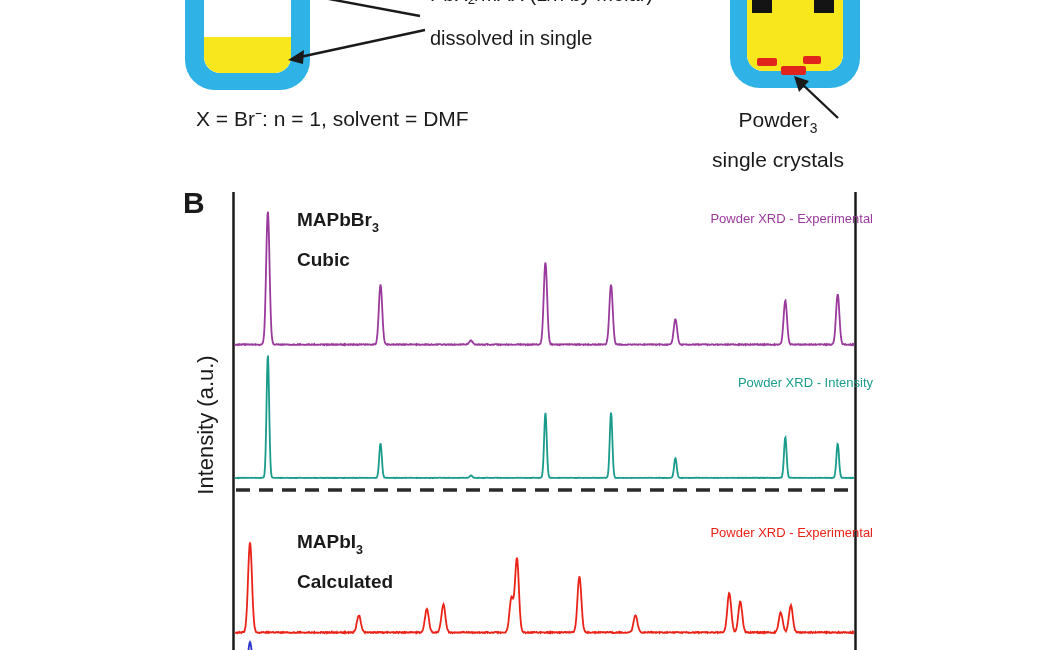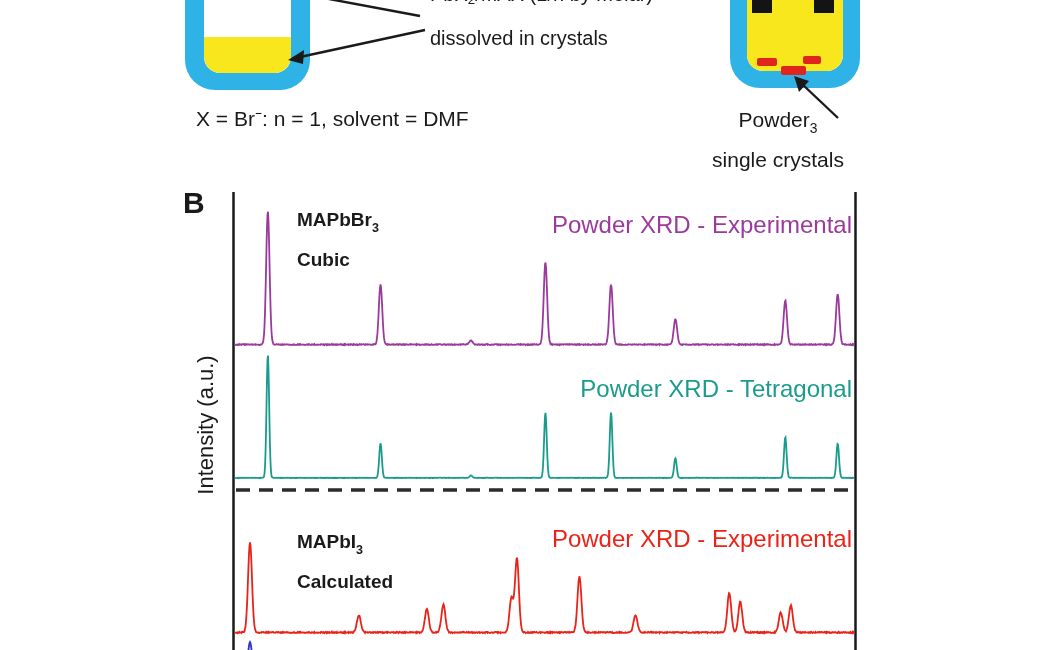--- a/index.html
+++ b/index.html
@@ -34,21 +34,21 @@
   
   .b-label{left:183px;top:186px;font-size:30px;font-weight:bold;}
   .ylabel{position:absolute;left:56px;top:412px;width:300px;height:26px;text-align:center;
           font-size:22px;transform:rotate(-90deg);white-space:nowrap;}
   .plot{position:absolute;left:232px;top:192px;width:625px;height:458px;}
   .plot .axis{stroke:#1a1a1a;stroke-width:2.5;}
   .plot .sep{stroke:#2b2b2b;stroke-width:3.5;stroke-dasharray:14 9;}
   .series-label{font-size:19px;font-weight:bold;line-height:32px;}
   .lbl-br{left:297px;top:204px;}
   .lbl-i{left:297px;top:526px;}
-  .legend{width:332px;left:520px;text-align:right;font-size:24px;}
+  .legend{width:332px;left:541px;text-align:right;font-size:13px;}
   .legend-br{top:211px;color:#9b3a9d;}
   .legend-calc{top:375px;color:#1a9c8c;}
   .legend-i{top:525px;color:#ea2318;}
 </style>
 </head>
 <body>
 
 <div class="canvas">
 
   <div class="vial vial-left">
@@ -69,21 +69,21 @@
 
   <svg class="arrows" viewBox="0 0 1050 190">
     <line x1="420" y1="16" x2="313" y2="-4"></line>
     <line x1="425" y1="30" x2="300" y2="57"></line>
     <polygon points="288,60 304,50 303,64"></polygon>
     <line x1="838" y1="118" x2="802" y2="84"></line>
     <polygon points="794,76 809,81 799,92"></polygon>
   </svg>
 
   <div class="txt reagent-line1"><span>PbX</span><span class="sub">2</span><span>/MAX (1/n by molar)</span></div>
-  <div class="txt reagent-line2">dissolved in crystals</div>
+  <div class="txt reagent-line2">dissolved in single</div>
 
   <div class="txt cond1">X = Br⁻: n = 1, solvent = DMF</div>
 
   <div class="txt product">
     <div><span>Powder</span><span class="sub">3</span></div>
     <div>single crystals</div>
   </div>
 
   <div class="txt b-label">B</div>
   <div class="ylabel">Intensity (a.u.)</div>
@@ -98,21 +98,21 @@
         <path d="M3.0 440.4L3.5 440.8L4.0 440.6L4.5 440.7L5.0 440.5L5.5 441.0L6.0 440.3L6.5 440.8L7.0 440.8L7.5 440.0L8.0 440.6L8.5 440.6L9.0 440.4L9.5 440.9L10.0 439.9L10.5 440.0L11.0 440.0L11.5 439.6L12.0 440.0L12.5 439.3L13.0 436.6L13.5 434.6L14.0 429.3L14.5 422.2L15.0 413.3L15.5 401.1L16.0 387.2L16.5 373.7L17.0 361.9L17.5 353.7L18.0 350.3L18.5 353.4L19.0 361.4L19.5 372.7L20.0 386.6L20.5 400.9L21.0 412.5L21.5 422.3L22.0 429.1L22.5 433.9L23.0 437.1L23.5 438.3L24.0 440.0L24.5 440.2L25.0 440.5L25.5 440.4L26.0 440.4L26.5 440.6L27.0 441.0L27.5 441.0L28.0 440.8L28.5 440.4L29.0 440.5L29.5 440.7L30.0 439.9L30.5 440.2L31.0 440.2L31.5 440.1L32.0 440.7L32.5 440.7L33.0 440.5L33.5 440.2L34.0 440.8L34.5 439.9L35.0 440.4L35.5 440.7L36.0 439.9L36.5 440.7L37.0 440.0L37.5 440.7L38.0 440.5L38.5 440.2L39.0 440.2L39.5 440.5L40.0 440.3L40.5 440.0L41.0 440.0L41.5 440.5L42.0 440.5L42.5 440.6L43.0 440.8L43.5 440.6L44.0 440.2L44.5 439.9L45.0 440.1L45.5 440.7L46.0 440.7L46.5 440.0L47.0 440.4L47.5 440.4L48.0 440.8L48.5 440.3L49.0 440.9L49.5 440.4L50.0 440.7L50.5 440.1L51.0 440.9L51.5 440.7L52.0 440.1L52.5 440.5L53.0 440.4L53.5 440.3L54.0 440.6L54.5 440.1L55.0 440.0L55.5 440.5L56.0 440.5L56.5 440.4L57.0 440.8L57.5 440.7L58.0 440.7L58.5 440.9L59.0 440.8L59.5 441.0L60.0 440.8L60.5 440.6L61.0 440.9L61.5 440.8L62.0 440.1L62.5 440.3L63.0 441.0L63.5 440.9L64.0 440.9L64.5 440.8L65.0 440.9L65.5 440.0L66.0 440.3L66.5 440.1L67.0 440.7L67.5 440.0L68.0 440.6L68.5 440.0L69.0 440.6L69.5 440.5L70.0 440.6L70.5 440.5L71.0 440.4L71.5 440.7L72.0 440.8L72.5 440.6L73.0 441.0L73.5 440.9L74.0 440.8L74.5 440.3L75.0 440.3L75.5 440.4L76.0 440.8L76.5 440.0L77.0 440.2L77.5 440.2L78.0 440.8L78.5 440.8L79.0 441.0L79.5 440.3L80.0 440.2L80.5 440.6L81.0 440.5L81.5 440.3L82.0 440.9L82.5 440.0L83.0 440.7L83.5 440.9L84.0 440.9L84.5 440.5L85.0 440.6L85.5 440.9L86.0 440.5L86.5 440.8L87.0 440.6L87.5 440.6L88.0 440.5L88.5 440.9L89.0 440.0L89.5 440.0L90.0 440.1L90.5 440.3L91.0 440.8L91.5 440.2L92.0 440.4L92.5 441.0L93.0 440.2L93.5 439.9L94.0 440.1L94.5 441.0L95.0 440.2L95.5 440.8L96.0 440.0L96.5 440.2L97.0 440.8L97.5 440.2L98.0 440.9L98.5 440.6L99.0 440.5L99.5 439.9L100.0 440.7L100.5 440.9L101.0 440.0L101.5 440.8L102.0 440.9L102.5 440.4L103.0 440.8L103.5 440.2L104.0 440.5L104.5 440.9L105.0 440.0L105.5 440.8L106.0 440.6L106.5 440.6L107.0 440.4L107.5 440.3L108.0 440.2L108.5 440.6L109.0 440.0L109.5 440.4L110.0 440.8L110.5 440.9L111.0 440.3L111.5 441.0L112.0 440.9L112.5 440.0L113.0 441.0L113.5 440.0L114.0 440.5L114.5 440.7L115.0 440.5L115.5 440.3L116.0 440.5L116.5 441.0L117.0 440.0L117.5 440.4L118.0 440.6L118.5 440.7L119.0 439.9L119.5 440.2L120.0 440.7L120.5 440.9L121.0 440.0L121.5 440.4L122.0 439.1L122.5 439.0L123.0 438.4L123.5 436.8L124.0 435.1L124.5 431.7L125.0 429.2L125.5 427.5L126.0 425.1L126.5 423.9L127.0 423.7L127.5 423.8L128.0 425.7L128.5 428.5L129.0 431.5L129.5 433.3L130.0 435.9L130.5 437.5L131.0 438.4L131.5 439.0L132.0 439.6L132.5 440.2L133.0 440.9L133.5 439.9L134.0 440.4L134.5 440.4L135.0 440.1L135.5 440.1L136.0 440.8L136.5 440.5L137.0 440.1L137.5 440.2L138.0 440.1L138.5 440.8L139.0 440.8L139.5 440.5L140.0 440.5L140.5 440.8L141.0 440.1L141.5 440.7L142.0 440.2L142.5 440.2L143.0 440.0L143.5 440.9L144.0 440.9L144.5 440.8L145.0 440.2L145.5 440.7L146.0 440.1L146.5 440.6L147.0 440.0L147.5 439.9L148.0 440.3L148.5 440.1L149.0 440.5L149.5 440.5L150.0 440.0L150.5 440.1L151.0 441.0L151.5 440.5L152.0 440.9L152.5 440.7L153.0 440.2L153.5 440.0L154.0 440.4L154.5 440.6L155.0 440.0L155.5 440.7L156.0 440.0L156.5 440.1L157.0 440.4L157.5 440.4L158.0 440.7L158.5 440.5L159.0 440.6L159.5 440.3L160.0 440.0L160.5 440.4L161.0 440.4L161.5 440.0L162.0 440.9L162.5 440.6L163.0 440.4L163.5 440.9L164.0 440.8L164.5 440.0L165.0 440.5L165.5 440.0L166.0 440.2L166.5 440.9L167.0 440.2L167.5 439.9L168.0 440.4L168.5 440.2L169.0 440.3L169.5 440.8L170.0 441.0L170.5 440.1L171.0 440.2L171.5 440.8L172.0 440.1L172.5 440.7L173.0 440.1L173.5 440.9L174.0 440.5L174.5 440.1L175.0 440.3L175.5 440.7L176.0 440.8L176.5 440.5L177.0 440.6L177.5 440.6L178.0 439.9L178.5 440.1L179.0 440.6L179.5 440.2L180.0 439.9L180.5 440.2L181.0 440.5L181.5 440.5L182.0 440.2L182.5 440.3L183.0 440.1L183.5 440.1L184.0 441.0L184.5 440.1L185.0 440.9L185.5 440.1L186.0 440.0L186.5 440.2L187.0 440.2L187.5 441.0L188.0 440.4L188.5 440.6L189.0 440.6L189.5 439.9L190.0 439.3L190.5 438.7L191.0 437.5L191.5 435.1L192.0 432.4L192.5 428.8L193.0 426.0L193.5 422.3L194.0 418.7L194.5 417.6L195.0 417.0L195.5 418.0L196.0 421.0L196.5 424.1L197.0 427.4L197.5 431.6L198.0 434.5L198.5 436.9L199.0 438.0L199.5 438.6L200.0 439.6L200.5 440.6L201.0 440.6L201.5 440.8L202.0 440.4L202.5 440.7L203.0 440.6L203.5 440.5L204.0 440.0L204.5 440.7L205.0 440.2L205.5 439.8L206.0 440.1L206.5 439.1L207.0 437.8L207.5 436.1L208.0 433.8L208.5 430.7L209.0 427.4L209.5 423.1L210.0 419.1L210.5 415.6L211.0 413.4L211.5 412.2L212.0 413.5L212.5 416.3L213.0 420.2L213.5 425.3L214.0 428.9L214.5 432.6L215.0 435.7L215.5 437.4L216.0 438.2L216.5 439.1L217.0 440.4L217.5 439.9L218.0 440.0L218.5 440.8L219.0 440.6L219.5 440.2L220.0 440.3L220.5 441.0L221.0 440.5L221.5 440.7L222.0 440.7L222.5 440.9L223.0 440.2L223.5 440.6L224.0 440.5L224.5 440.4L225.0 440.5L225.5 440.5L226.0 440.9L226.5 440.4L227.0 440.5L227.5 440.3L228.0 440.1L228.5 440.7L229.0 440.6L229.5 440.4L230.0 440.1L230.5 439.9L231.0 440.4L231.5 439.9L232.0 440.2L232.5 440.2L233.0 440.6L233.5 440.7L234.0 440.6L234.5 440.0L235.0 440.3L235.5 440.4L236.0 440.7L236.5 440.0L237.0 440.5L237.5 440.7L238.0 440.3L238.5 440.4L239.0 440.6L239.5 440.1L240.0 440.3L240.5 440.9L241.0 440.2L241.5 440.8L242.0 440.5L242.5 440.3L243.0 440.9L243.5 440.5L244.0 440.6L244.5 440.3L245.0 440.6L245.5 440.8L246.0 440.2L246.5 440.1L247.0 440.0L247.5 440.8L248.0 440.4L248.5 440.7L249.0 440.4L249.5 440.3L250.0 440.2L250.5 440.9L251.0 440.6L251.5 440.9L252.0 440.3L252.5 440.3L253.0 441.0L253.5 440.0L254.0 439.9L254.5 440.0L255.0 439.9L255.5 440.8L256.0 440.1L256.5 440.4L257.0 440.6L257.5 440.8L258.0 440.8L258.5 441.0L259.0 440.6L259.5 440.5L260.0 440.3L260.5 440.5L261.0 441.0L261.5 440.5L262.0 440.3L262.5 440.3L263.0 439.9L263.5 439.9L264.0 440.0L264.5 440.1L265.0 440.5L265.5 440.1L266.0 441.0L266.5 440.2L267.0 440.7L267.5 440.7L268.0 440.3L268.5 441.0L269.0 440.3L269.5 440.5L270.0 440.6L270.5 440.4L271.0 440.7L271.5 440.7L272.0 440.4L272.5 440.6L273.0 440.5L273.5 440.6L274.0 439.7L274.5 438.6L275.0 437.8L275.5 436.1L276.0 433.1L276.5 429.7L277.0 424.2L277.5 419.2L278.0 414.1L278.5 409.7L279.0 406.5L279.5 404.5L280.0 404.9L280.5 405.9L281.0 406.6L281.5 405.6L282.0 402.5L282.5 396.8L283.0 389.1L283.5 380.5L284.0 372.5L284.5 367.1L285.0 365.7L285.5 369.1L286.0 376.9L286.5 386.6L287.0 398.7L287.5 409.4L288.0 419.4L288.5 426.2L289.0 432.3L289.5 435.4L290.0 437.7L290.5 439.4L291.0 439.9L291.5 440.4L292.0 439.9L292.5 440.2L293.0 440.2L293.5 441.0L294.0 440.4L294.5 440.5L295.0 440.7L295.5 440.9L296.0 439.9L296.5 440.4L297.0 441.0L297.5 440.5L298.0 440.7L298.5 440.9L299.0 440.0L299.5 440.3L300.0 440.8L300.5 440.2L301.0 440.7L301.5 440.0L302.0 440.0L302.5 440.0L303.0 440.5L303.5 440.4L304.0 440.4L304.5 439.9L305.0 440.2L305.5 440.7L306.0 440.8L306.5 440.8L307.0 440.6L307.5 440.1L308.0 440.2L308.5 440.9L309.0 440.0L309.5 440.3L310.0 440.5L310.5 440.2L311.0 440.3L311.5 440.4L312.0 440.5L312.5 440.9L313.0 440.6L313.5 440.8L314.0 440.3L314.5 440.6L315.0 440.0L315.5 440.0L316.0 440.9L316.5 440.3L317.0 440.8L317.5 441.0L318.0 440.0L318.5 440.9L319.0 440.0L319.5 440.5L320.0 440.1L320.5 440.8L321.0 440.0L321.5 440.2L322.0 440.1L322.5 440.2L323.0 440.6L323.5 440.4L324.0 440.3L324.5 440.1L325.0 440.6L325.5 440.9L326.0 440.2L326.5 440.6L327.0 440.2L327.5 441.0L328.0 440.3L328.5 440.7L329.0 440.1L329.5 440.3L330.0 440.0L330.5 440.2L331.0 440.6L331.5 440.7L332.0 440.2L332.5 440.0L333.0 440.0L333.5 440.1L334.0 440.7L334.5 440.1L335.0 440.0L335.5 440.4L336.0 440.6L336.5 440.4L337.0 439.9L337.5 440.6L338.0 440.4L338.5 440.5L339.0 440.0L339.5 439.9L340.0 440.0L340.5 440.3L341.0 440.0L341.5 440.2L342.0 439.5L342.5 438.0L343.0 435.8L343.5 433.5L344.0 428.6L344.5 422.9L345.0 414.7L345.5 405.7L346.0 397.7L346.5 390.2L347.0 386.3L347.5 384.3L348.0 387.3L348.5 392.5L349.0 400.0L349.5 408.6L350.0 416.9L350.5 424.4L351.0 430.1L351.5 434.7L352.0 436.6L352.5 438.5L353.0 439.6L353.5 439.5L354.0 440.4L354.5 440.5L355.0 440.5L355.5 440.9L356.0 440.0L356.5 440.7L357.0 440.2L357.5 440.4L358.0 440.8L358.5 441.0L359.0 440.6L359.5 440.7L360.0 440.6L360.5 440.1L361.0 440.1L361.5 440.6L362.0 440.5L362.5 440.1L363.0 440.9L363.5 440.0L364.0 440.1L364.5 440.8L365.0 440.9L365.5 440.6L366.0 440.4L366.5 439.9L367.0 440.8L367.5 440.4L368.0 440.0L368.5 440.6L369.0 440.2L369.5 440.2L370.0 440.0L370.5 440.5L371.0 440.6L371.5 440.4L372.0 440.0L372.5 440.1L373.0 440.3L373.5 440.9L374.0 440.7L374.5 440.1L375.0 440.0L375.5 440.0L376.0 440.5L376.5 440.6L377.0 440.5L377.5 439.9L378.0 440.0L378.5 439.9L379.0 440.5L379.5 440.4L380.0 440.0L380.5 441.0L381.0 441.0L381.5 440.7L382.0 441.0L382.5 440.8L383.0 440.7L383.5 440.9L384.0 440.9L384.5 440.1L385.0 440.1L385.5 440.9L386.0 440.7L386.5 440.5L387.0 439.9L387.5 440.8L388.0 440.3L388.5 440.7L389.0 440.1L389.5 440.8L390.0 440.4L390.5 440.7L391.0 440.8L391.5 440.9L392.0 440.8L392.5 440.7L393.0 440.8L393.5 440.4L394.0 440.7L394.5 440.8L395.0 440.8L395.5 440.5L396.0 440.3L396.5 440.1L397.0 440.3L397.5 440.1L398.0 439.8L398.5 439.5L399.0 439.0L399.5 438.8L400.0 437.4L400.5 435.3L401.0 432.6L401.5 430.1L402.0 427.6L402.5 425.2L403.0 423.8L403.5 423.5L404.0 424.0L404.5 425.2L405.0 427.7L405.5 430.7L406.0 433.5L406.5 435.1L407.0 436.8L407.5 438.2L408.0 438.9L408.5 439.8L409.0 440.2L409.5 440.5L410.0 440.5L410.5 440.9L411.0 440.8L411.5 440.3L412.0 440.2L412.5 440.7L413.0 440.0L413.5 440.7L414.0 440.7L414.5 440.3L415.0 440.3L415.5 440.6L416.0 440.0L416.5 440.0L417.0 440.2L417.5 440.6L418.0 440.4L418.5 439.9L419.0 440.3L419.5 439.9L420.0 440.6L420.5 440.2L421.0 440.6L421.5 440.2L422.0 440.6L422.5 440.3L423.0 440.2L423.5 440.2L424.0 441.0L424.5 440.3L425.0 440.6L425.5 440.5L426.0 440.3L426.5 440.1L427.0 440.1L427.5 440.9L428.0 439.9L428.5 440.2L429.0 440.1L429.5 440.1L430.0 440.1L430.5 440.8L431.0 440.9L431.5 440.7L432.0 440.9L432.5 440.4L433.0 440.7L433.5 440.4L434.0 440.2L434.5 440.9L435.0 441.0L435.5 440.1L436.0 440.4L436.5 440.4L437.0 440.3L437.5 440.2L438.0 440.2L438.5 440.4L439.0 440.2L439.5 440.6L440.0 440.7L440.5 440.7L441.0 440.0L441.5 440.3L442.0 441.0L442.5 440.3L443.0 440.1L443.5 440.5L444.0 440.2L444.5 440.2L445.0 439.9L445.5 440.0L446.0 440.1L446.5 440.5L447.0 440.2L447.5 440.5L448.0 440.5L448.5 440.4L449.0 440.9L449.5 440.7L450.0 440.2L450.5 440.9L451.0 440.4L451.5 440.1L452.0 440.2L452.5 440.2L453.0 440.2L453.5 440.5L454.0 440.3L454.5 440.0L455.0 440.5L455.5 440.5L456.0 440.7L456.5 440.9L457.0 440.4L457.5 440.7L458.0 440.6L458.5 440.9L459.0 440.8L459.5 440.7L460.0 440.7L460.5 440.2L461.0 440.0L461.5 440.5L462.0 440.5L462.5 440.9L463.0 440.3L463.5 440.6L464.0 440.0L464.5 440.1L465.0 440.6L465.5 440.0L466.0 440.0L466.5 440.0L467.0 441.0L467.5 440.4L468.0 440.5L468.5 440.4L469.0 440.3L469.5 440.7L470.0 440.2L470.5 439.9L471.0 440.1L471.5 440.3L472.0 440.1L472.5 440.3L473.0 440.1L473.5 440.0L474.0 440.5L474.5 440.1L475.0 440.0L475.5 440.9L476.0 440.4L476.5 440.3L477.0 440.3L477.5 440.7L478.0 440.7L478.5 440.8L479.0 440.5L479.5 440.0L480.0 440.2L480.5 440.3L481.0 440.1L481.5 440.6L482.0 441.0L482.5 440.9L483.0 440.5L483.5 440.6L484.0 440.0L484.5 440.2L485.0 440.2L485.5 440.9L486.0 440.1L486.5 440.5L487.0 440.7L487.5 440.3L488.0 440.5L488.5 440.6L489.0 440.0L489.5 440.2L490.0 440.1L490.5 440.6L491.0 440.5L491.5 440.1L492.0 439.4L492.5 438.4L493.0 436.6L493.5 434.4L494.0 430.0L494.5 425.9L495.0 420.1L495.5 414.3L496.0 407.6L496.5 403.8L497.0 401.1L497.5 401.5L498.0 403.9L498.5 408.6L499.0 413.5L499.5 420.0L500.0 425.8L500.5 430.1L501.0 434.2L501.5 436.2L502.0 438.3L502.5 439.5L503.0 439.4L503.5 438.7L504.0 437.8L504.5 436.0L505.0 433.3L505.5 429.7L506.0 424.6L506.5 420.7L507.0 415.3L507.5 412.4L508.0 409.6L508.5 409.7L509.0 412.1L509.5 415.8L510.0 419.3L510.5 424.1L511.0 428.8L511.5 433.2L512.0 435.5L512.5 437.4L513.0 438.4L513.5 440.1L514.0 439.6L514.5 439.9L515.0 440.5L515.5 440.1L516.0 440.5L516.5 440.3L517.0 440.9L517.5 440.6L518.0 440.7L518.5 440.0L519.0 440.9L519.5 440.5L520.0 440.5L520.5 440.0L521.0 440.0L521.5 440.8L522.0 440.6L522.5 440.0L523.0 440.4L523.5 440.1L524.0 440.2L524.5 440.1L525.0 440.7L525.5 439.9L526.0 440.5L526.5 440.9L527.0 440.2L527.5 440.9L528.0 441.0L528.5 440.0L529.0 440.0L529.5 440.8L530.0 440.6L530.5 440.9L531.0 440.0L531.5 440.0L532.0 440.9L532.5 440.0L533.0 440.9L533.5 440.2L534.0 440.3L534.5 440.6L535.0 439.9L535.5 440.1L536.0 440.6L536.5 440.1L537.0 440.3L537.5 440.4L538.0 440.6L538.5 440.4L539.0 440.9L539.5 440.8L540.0 440.6L540.5 440.8L541.0 440.6L541.5 440.7L542.0 440.9L542.5 439.9L543.0 440.7L543.5 439.8L544.0 439.2L544.5 438.2L545.0 437.0L545.5 435.7L546.0 433.1L546.5 430.0L547.0 427.1L547.5 424.0L548.0 421.6L548.5 420.4L549.0 421.2L549.5 422.5L550.0 424.5L550.5 426.9L551.0 429.9L551.5 433.0L552.0 435.2L552.5 437.3L553.0 438.3L553.5 438.4L554.0 439.2L554.5 438.0L555.0 436.3L555.5 434.0L556.0 430.8L556.5 427.2L557.0 423.1L557.5 419.3L558.0 415.6L558.5 414.3L559.0 413.1L559.5 414.6L560.0 417.4L560.5 421.9L561.0 426.2L561.5 430.1L562.0 433.4L562.5 435.7L563.0 438.2L563.5 438.7L564.0 439.2L564.5 440.3L565.0 440.6L565.5 440.1L566.0 439.9L566.5 440.3L567.0 440.5L567.5 440.2L568.0 440.8L568.5 440.2L569.0 440.7L569.5 440.5L570.0 440.9L570.5 440.1L571.0 440.0L571.5 440.5L572.0 440.6L572.5 440.2L573.0 440.7L573.5 440.1L574.0 440.3L574.5 440.3L575.0 440.4L575.5 440.5L576.0 440.5L576.5 440.8L577.0 440.2L577.5 440.2L578.0 440.9L578.5 440.1L579.0 440.2L579.5 439.9L580.0 440.6L580.5 441.0L581.0 440.6L581.5 440.2L582.0 440.5L582.5 440.7L583.0 440.9L583.5 440.0L584.0 440.7L584.5 440.7L585.0 440.6L585.5 440.1L586.0 440.0L586.5 440.7L587.0 440.7L587.5 440.0L588.0 440.3L588.5 440.5L589.0 439.9L589.5 440.3L590.0 440.1L590.5 440.2L591.0 440.4L591.5 440.7L592.0 440.7L592.5 439.9L593.0 440.1L593.5 440.7L594.0 440.1L594.5 440.9L595.0 440.0L595.5 440.5L596.0 440.1L596.5 440.4L597.0 440.0L597.5 440.8L598.0 440.6L598.5 440.9L599.0 440.7L599.5 440.9L600.0 440.3L600.5 440.1L601.0 440.5L601.5 440.3L602.0 440.5L602.5 440.4L603.0 440.0L603.5 440.2L604.0 440.6L604.5 440.7L605.0 440.5L605.5 441.0L606.0 440.6L606.5 439.9L607.0 440.7L607.5 441.0L608.0 440.3L608.5 440.8L609.0 440.4L609.5 440.4L610.0 440.8L610.5 440.8L611.0 440.0L611.5 439.9L612.0 440.1L612.5 440.6L613.0 440.2L613.5 440.0L614.0 440.8L614.5 440.9L615.0 440.5L615.5 440.5L616.0 440.5L616.5 440.8L617.0 440.4L617.5 440.9L618.0 440.5L618.5 440.0L619.0 441.0L619.5 441.0L620.0 441.0L620.5 440.0L621.0 441.0L621.5 440.0L622.0 440.5" fill="none" stroke="#ea2318" stroke-width="1.8"></path>
         <path d="M3.0 474.0L3.5 474.0L4.0 474.0L4.5 474.0L5.0 474.0L5.5 474.0L6.0 474.0L6.5 474.0L7.0 474.0L7.5 474.0L8.0 474.0L8.5 474.0L9.0 474.0L9.5 474.0L10.0 474.0L10.5 474.0L11.0 474.0L11.5 474.0L12.0 474.0L12.5 473.9L13.0 473.7L13.5 473.3L14.0 472.6L14.5 471.2L15.0 469.1L15.5 466.1L16.0 462.2L16.5 457.9L17.0 454.0L17.5 451.1L18.0 450.0L18.5 451.0L19.0 453.8L19.5 457.7L20.0 462.0L20.5 465.9L21.0 469.0L21.5 471.1L22.0 472.5L22.5 473.3L23.0 473.7L23.5 473.9L24.0 474.0L24.5 474.0L25.0 474.0L25.5 474.0L26.0 474.0L26.5 474.0L27.0 474.0L27.5 474.0L28.0 474.0L28.5 474.0L29.0 474.0L29.5 474.0L30.0 474.0L30.5 474.0L31.0 474.0L31.5 474.0L32.0 474.0L32.5 474.0L33.0 474.0L33.5 474.0L34.0 474.0L34.5 474.0L35.0 474.0L35.5 474.0L36.0 474.0L36.5 474.0L37.0 474.0L37.5 474.0L38.0 474.0L38.5 474.0L39.0 474.0L39.5 474.0L40.0 474.0L40.5 474.0L41.0 474.0L41.5 474.0L42.0 474.0L42.5 474.0L43.0 474.0L43.5 474.0L44.0 474.0L44.5 474.0L45.0 474.0L45.5 474.0L46.0 474.0L46.5 474.0L47.0 474.0L47.5 474.0L48.0 474.0L48.5 474.0L49.0 474.0L49.5 474.0L50.0 474.0L50.5 474.0L51.0 474.0L51.5 474.0L52.0 474.0L52.5 474.0L53.0 474.0L53.5 474.0L54.0 474.0L54.5 474.0L55.0 474.0L55.5 474.0L56.0 474.0L56.5 474.0L57.0 474.0L57.5 474.0L58.0 474.0L58.5 474.0L59.0 474.0L59.5 474.0L60.0 474.0L60.5 474.0L61.0 474.0L61.5 474.0L62.0 474.0L62.5 474.0L63.0 474.0L63.5 474.0L64.0 474.0L64.5 474.0L65.0 474.0L65.5 474.0L66.0 474.0L66.5 474.0L67.0 474.0L67.5 474.0L68.0 474.0L68.5 474.0L69.0 474.0L69.5 474.0L70.0 474.0L70.5 474.0L71.0 474.0L71.5 474.0L72.0 474.0L72.5 474.0L73.0 474.0L73.5 474.0L74.0 474.0L74.5 474.0L75.0 474.0L75.5 474.0L76.0 474.0L76.5 474.0L77.0 474.0L77.5 474.0L78.0 474.0L78.5 474.0L79.0 474.0L79.5 474.0L80.0 474.0L80.5 474.0L81.0 474.0L81.5 474.0L82.0 474.0L82.5 474.0L83.0 474.0L83.5 474.0L84.0 474.0L84.5 474.0L85.0 474.0L85.5 474.0L86.0 474.0L86.5 474.0L87.0 474.0L87.5 474.0L88.0 474.0L88.5 474.0L89.0 474.0L89.5 474.0L90.0 474.0L90.5 474.0L91.0 474.0L91.5 474.0L92.0 474.0L92.5 474.0L93.0 474.0L93.5 474.0L94.0 474.0L94.5 474.0L95.0 474.0L95.5 474.0L96.0 474.0L96.5 474.0L97.0 474.0L97.5 474.0L98.0 474.0L98.5 474.0L99.0 474.0L99.5 474.0L100.0 474.0L100.5 474.0L101.0 474.0L101.5 474.0L102.0 474.0L102.5 474.0L103.0 474.0L103.5 474.0L104.0 474.0L104.5 474.0L105.0 474.0L105.5 474.0L106.0 474.0L106.5 474.0L107.0 474.0L107.5 474.0L108.0 474.0L108.5 474.0L109.0 474.0L109.5 474.0L110.0 474.0L110.5 474.0L111.0 474.0L111.5 474.0L112.0 474.0L112.5 474.0L113.0 474.0L113.5 474.0L114.0 474.0L114.5 474.0L115.0 474.0L115.5 474.0L116.0 474.0L116.5 474.0L117.0 474.0L117.5 474.0L118.0 474.0L118.5 474.0L119.0 474.0L119.5 474.0L120.0 474.0L120.5 474.0L121.0 474.0L121.5 474.0L122.0 474.0L122.5 474.0L123.0 474.0L123.5 474.0L124.0 474.0L124.5 474.0L125.0 474.0L125.5 474.0L126.0 474.0L126.5 474.0L127.0 474.0L127.5 474.0L128.0 474.0L128.5 474.0L129.0 474.0L129.5 474.0L130.0 474.0L130.5 474.0L131.0 474.0L131.5 474.0L132.0 474.0L132.5 474.0L133.0 474.0L133.5 474.0L134.0 474.0L134.5 474.0L135.0 474.0L135.5 474.0L136.0 474.0L136.5 474.0L137.0 474.0L137.5 474.0L138.0 474.0L138.5 474.0L139.0 474.0L139.5 474.0L140.0 474.0L140.5 474.0L141.0 474.0L141.5 474.0L142.0 474.0L142.5 474.0L143.0 474.0L143.5 474.0L144.0 474.0L144.5 474.0L145.0 474.0L145.5 474.0L146.0 474.0L146.5 474.0L147.0 474.0L147.5 474.0L148.0 474.0L148.5 474.0L149.0 474.0L149.5 474.0L150.0 474.0L150.5 474.0L151.0 474.0L151.5 474.0L152.0 474.0L152.5 474.0L153.0 474.0L153.5 474.0L154.0 474.0L154.5 474.0L155.0 474.0L155.5 474.0L156.0 474.0L156.5 474.0L157.0 474.0L157.5 474.0L158.0 474.0L158.5 474.0L159.0 474.0L159.5 474.0L160.0 474.0L160.5 474.0L161.0 474.0L161.5 474.0L162.0 474.0L162.5 474.0L163.0 474.0L163.5 474.0L164.0 474.0L164.5 474.0L165.0 474.0L165.5 474.0L166.0 474.0L166.5 474.0L167.0 474.0L167.5 474.0L168.0 474.0L168.5 474.0L169.0 474.0L169.5 474.0L170.0 474.0L170.5 474.0L171.0 474.0L171.5 474.0L172.0 474.0L172.5 474.0L173.0 474.0L173.5 474.0L174.0 474.0L174.5 474.0L175.0 474.0L175.5 474.0L176.0 474.0L176.5 474.0L177.0 474.0L177.5 474.0L178.0 474.0L178.5 474.0L179.0 474.0L179.5 474.0L180.0 474.0L180.5 474.0L181.0 474.0L181.5 474.0L182.0 474.0L182.5 474.0L183.0 474.0L183.5 474.0L184.0 474.0L184.5 474.0L185.0 474.0L185.5 474.0L186.0 474.0L186.5 474.0L187.0 474.0L187.5 474.0L188.0 474.0L188.5 474.0L189.0 474.0L189.5 474.0L190.0 474.0L190.5 474.0L191.0 474.0L191.5 474.0L192.0 474.0L192.5 474.0L193.0 474.0L193.5 474.0L194.0 474.0L194.5 474.0L195.0 474.0L195.5 474.0L196.0 474.0L196.5 474.0L197.0 474.0L197.5 474.0L198.0 474.0L198.5 474.0L199.0 474.0L199.5 474.0L200.0 474.0L200.5 474.0L201.0 474.0L201.5 474.0L202.0 474.0L202.5 474.0L203.0 474.0L203.5 474.0L204.0 474.0L204.5 474.0L205.0 474.0L205.5 474.0L206.0 474.0L206.5 474.0L207.0 474.0L207.5 474.0L208.0 474.0L208.5 474.0L209.0 474.0L209.5 474.0L210.0 474.0L210.5 474.0L211.0 474.0L211.5 474.0L212.0 474.0L212.5 474.0L213.0 474.0L213.5 474.0L214.0 474.0L214.5 474.0L215.0 474.0L215.5 474.0L216.0 474.0L216.5 474.0L217.0 474.0L217.5 474.0L218.0 474.0L218.5 474.0L219.0 474.0L219.5 474.0L220.0 474.0L220.5 474.0L221.0 474.0L221.5 474.0L222.0 474.0L222.5 474.0L223.0 474.0L223.5 474.0L224.0 474.0L224.5 474.0L225.0 474.0L225.5 474.0L226.0 474.0L226.5 474.0L227.0 474.0L227.5 474.0L228.0 474.0L228.5 474.0L229.0 474.0L229.5 474.0L230.0 474.0L230.5 474.0L231.0 474.0L231.5 474.0L232.0 474.0L232.5 474.0L233.0 474.0L233.5 474.0L234.0 474.0L234.5 474.0L235.0 474.0L235.5 474.0L236.0 474.0L236.5 474.0L237.0 474.0L237.5 474.0L238.0 474.0L238.5 474.0L239.0 474.0L239.5 474.0L240.0 474.0L240.5 474.0L241.0 474.0L241.5 474.0L242.0 474.0L242.5 474.0L243.0 474.0L243.5 474.0L244.0 474.0L244.5 474.0L245.0 474.0L245.5 474.0L246.0 474.0L246.5 474.0L247.0 474.0L247.5 474.0L248.0 474.0L248.5 474.0L249.0 474.0L249.5 474.0L250.0 474.0L250.5 474.0L251.0 474.0L251.5 474.0L252.0 474.0L252.5 474.0L253.0 474.0L253.5 474.0L254.0 474.0L254.5 474.0L255.0 474.0L255.5 474.0L256.0 474.0L256.5 474.0L257.0 474.0L257.5 474.0L258.0 474.0L258.5 474.0L259.0 474.0L259.5 474.0L260.0 474.0L260.5 474.0L261.0 474.0L261.5 474.0L262.0 474.0L262.5 474.0L263.0 474.0L263.5 474.0L264.0 474.0L264.5 474.0L265.0 474.0L265.5 474.0L266.0 474.0L266.5 474.0L267.0 474.0L267.5 474.0L268.0 474.0L268.5 474.0L269.0 474.0L269.5 474.0L270.0 474.0L270.5 474.0L271.0 474.0L271.5 474.0L272.0 474.0L272.5 474.0L273.0 474.0L273.5 474.0L274.0 474.0L274.5 474.0L275.0 474.0L275.5 474.0L276.0 474.0L276.5 474.0L277.0 474.0L277.5 474.0L278.0 474.0L278.5 474.0L279.0 474.0L279.5 474.0L280.0 474.0L280.5 474.0L281.0 474.0L281.5 474.0L282.0 474.0L282.5 474.0L283.0 474.0L283.5 474.0L284.0 474.0L284.5 474.0L285.0 474.0L285.5 474.0L286.0 474.0L286.5 474.0L287.0 474.0L287.5 474.0L288.0 474.0L288.5 474.0L289.0 474.0L289.5 474.0L290.0 474.0L290.5 474.0L291.0 474.0L291.5 474.0L292.0 474.0L292.5 474.0L293.0 474.0L293.5 474.0L294.0 474.0L294.5 474.0L295.0 474.0L295.5 474.0L296.0 474.0L296.5 474.0L297.0 474.0L297.5 474.0L298.0 474.0L298.5 474.0L299.0 474.0L299.5 474.0L300.0 474.0L300.5 474.0L301.0 474.0L301.5 474.0L302.0 474.0L302.5 474.0L303.0 474.0L303.5 474.0L304.0 474.0L304.5 474.0L305.0 474.0L305.5 474.0L306.0 474.0L306.5 474.0L307.0 474.0L307.5 474.0L308.0 474.0L308.5 474.0L309.0 474.0L309.5 474.0L310.0 474.0L310.5 474.0L311.0 474.0L311.5 474.0L312.0 474.0L312.5 474.0L313.0 474.0L313.5 474.0L314.0 474.0L314.5 474.0L315.0 474.0L315.5 474.0L316.0 474.0L316.5 474.0L317.0 474.0L317.5 474.0L318.0 474.0L318.5 474.0L319.0 474.0L319.5 474.0L320.0 474.0L320.5 474.0L321.0 474.0L321.5 474.0L322.0 474.0L322.5 474.0L323.0 474.0L323.5 474.0L324.0 474.0L324.5 474.0L325.0 474.0L325.5 474.0L326.0 474.0L326.5 474.0L327.0 474.0L327.5 474.0L328.0 474.0L328.5 474.0L329.0 474.0L329.5 474.0L330.0 474.0L330.5 474.0L331.0 474.0L331.5 474.0L332.0 474.0L332.5 474.0L333.0 474.0L333.5 474.0L334.0 474.0L334.5 474.0L335.0 474.0L335.5 474.0L336.0 474.0L336.5 474.0L337.0 474.0L337.5 474.0L338.0 474.0L338.5 474.0L339.0 474.0L339.5 474.0L340.0 474.0L340.5 474.0L341.0 474.0L341.5 474.0L342.0 474.0L342.5 474.0L343.0 474.0L343.5 474.0L344.0 474.0L344.5 474.0L345.0 474.0L345.5 474.0L346.0 474.0L346.5 474.0L347.0 474.0L347.5 474.0L348.0 474.0L348.5 474.0L349.0 474.0L349.5 474.0L350.0 474.0L350.5 474.0L351.0 474.0L351.5 474.0L352.0 474.0L352.5 474.0L353.0 474.0L353.5 474.0L354.0 474.0L354.5 474.0L355.0 474.0L355.5 474.0L356.0 474.0L356.5 474.0L357.0 474.0L357.5 474.0L358.0 474.0L358.5 474.0L359.0 474.0L359.5 474.0L360.0 474.0L360.5 474.0L361.0 474.0L361.5 474.0L362.0 474.0L362.5 474.0L363.0 474.0L363.5 474.0L364.0 474.0L364.5 474.0L365.0 474.0L365.5 474.0L366.0 474.0L366.5 474.0L367.0 474.0L367.5 474.0L368.0 474.0L368.5 474.0L369.0 474.0L369.5 474.0L370.0 474.0L370.5 474.0L371.0 474.0L371.5 474.0L372.0 474.0L372.5 474.0L373.0 474.0L373.5 474.0L374.0 474.0L374.5 474.0L375.0 474.0L375.5 474.0L376.0 474.0L376.5 474.0L377.0 474.0L377.5 474.0L378.0 474.0L378.5 474.0L379.0 474.0L379.5 474.0L380.0 474.0L380.5 474.0L381.0 474.0L381.5 474.0L382.0 474.0L382.5 474.0L383.0 474.0L383.5 474.0L384.0 474.0L384.5 474.0L385.0 474.0L385.5 474.0L386.0 474.0L386.5 474.0L387.0 474.0L387.5 474.0L388.0 474.0L388.5 474.0L389.0 474.0L389.5 474.0L390.0 474.0L390.5 474.0L391.0 474.0L391.5 474.0L392.0 474.0L392.5 474.0L393.0 474.0L393.5 474.0L394.0 474.0L394.5 474.0L395.0 474.0L395.5 474.0L396.0 474.0L396.5 474.0L397.0 474.0L397.5 474.0L398.0 474.0L398.5 474.0L399.0 474.0L399.5 474.0L400.0 474.0L400.5 474.0L401.0 474.0L401.5 474.0L402.0 474.0L402.5 474.0L403.0 474.0L403.5 474.0L404.0 474.0L404.5 474.0L405.0 474.0L405.5 474.0L406.0 474.0L406.5 474.0L407.0 474.0L407.5 474.0L408.0 474.0L408.5 474.0L409.0 474.0L409.5 474.0L410.0 474.0L410.5 474.0L411.0 474.0L411.5 474.0L412.0 474.0L412.5 474.0L413.0 474.0L413.5 474.0L414.0 474.0L414.5 474.0L415.0 474.0L415.5 474.0L416.0 474.0L416.5 474.0L417.0 474.0L417.5 474.0L418.0 474.0L418.5 474.0L419.0 474.0L419.5 474.0L420.0 474.0L420.5 474.0L421.0 474.0L421.5 474.0L422.0 474.0L422.5 474.0L423.0 474.0L423.5 474.0L424.0 474.0L424.5 474.0L425.0 474.0L425.5 474.0L426.0 474.0L426.5 474.0L427.0 474.0L427.5 474.0L428.0 474.0L428.5 474.0L429.0 474.0L429.5 474.0L430.0 474.0L430.5 474.0L431.0 474.0L431.5 474.0L432.0 474.0L432.5 474.0L433.0 474.0L433.5 474.0L434.0 474.0L434.5 474.0L435.0 474.0L435.5 474.0L436.0 474.0L436.5 474.0L437.0 474.0L437.5 474.0L438.0 474.0L438.5 474.0L439.0 474.0L439.5 474.0L440.0 474.0L440.5 474.0L441.0 474.0L441.5 474.0L442.0 474.0L442.5 474.0L443.0 474.0L443.5 474.0L444.0 474.0L444.5 474.0L445.0 474.0L445.5 474.0L446.0 474.0L446.5 474.0L447.0 474.0L447.5 474.0L448.0 474.0L448.5 474.0L449.0 474.0L449.5 474.0L450.0 474.0L450.5 474.0L451.0 474.0L451.5 474.0L452.0 474.0L452.5 474.0L453.0 474.0L453.5 474.0L454.0 474.0L454.5 474.0L455.0 474.0L455.5 474.0L456.0 474.0L456.5 474.0L457.0 474.0L457.5 474.0L458.0 474.0L458.5 474.0L459.0 474.0L459.5 474.0L460.0 474.0L460.5 474.0L461.0 474.0L461.5 474.0L462.0 474.0L462.5 474.0L463.0 474.0L463.5 474.0L464.0 474.0L464.5 474.0L465.0 474.0L465.5 474.0L466.0 474.0L466.5 474.0L467.0 474.0L467.5 474.0L468.0 474.0L468.5 474.0L469.0 474.0L469.5 474.0L470.0 474.0L470.5 474.0L471.0 474.0L471.5 474.0L472.0 474.0L472.5 474.0L473.0 474.0L473.5 474.0L474.0 474.0L474.5 474.0L475.0 474.0L475.5 474.0L476.0 474.0L476.5 474.0L477.0 474.0L477.5 474.0L478.0 474.0L478.5 474.0L479.0 474.0L479.5 474.0L480.0 474.0L480.5 474.0L481.0 474.0L481.5 474.0L482.0 474.0L482.5 474.0L483.0 474.0L483.5 474.0L484.0 474.0L484.5 474.0L485.0 474.0L485.5 474.0L486.0 474.0L486.5 474.0L487.0 474.0L487.5 474.0L488.0 474.0L488.5 474.0L489.0 474.0L489.5 474.0L490.0 474.0L490.5 474.0L491.0 474.0L491.5 474.0L492.0 474.0L492.5 474.0L493.0 474.0L493.5 474.0L494.0 474.0L494.5 474.0L495.0 474.0L495.5 474.0L496.0 474.0L496.5 474.0L497.0 474.0L497.5 474.0L498.0 474.0L498.5 474.0L499.0 474.0L499.5 474.0L500.0 474.0L500.5 474.0L501.0 474.0L501.5 474.0L502.0 474.0L502.5 474.0L503.0 474.0L503.5 474.0L504.0 474.0L504.5 474.0L505.0 474.0L505.5 474.0L506.0 474.0L506.5 474.0L507.0 474.0L507.5 474.0L508.0 474.0L508.5 474.0L509.0 474.0L509.5 474.0L510.0 474.0L510.5 474.0L511.0 474.0L511.5 474.0L512.0 474.0L512.5 474.0L513.0 474.0L513.5 474.0L514.0 474.0L514.5 474.0L515.0 474.0L515.5 474.0L516.0 474.0L516.5 474.0L517.0 474.0L517.5 474.0L518.0 474.0L518.5 474.0L519.0 474.0L519.5 474.0L520.0 474.0L520.5 474.0L521.0 474.0L521.5 474.0L522.0 474.0L522.5 474.0L523.0 474.0L523.5 474.0L524.0 474.0L524.5 474.0L525.0 474.0L525.5 474.0L526.0 474.0L526.5 474.0L527.0 474.0L527.5 474.0L528.0 474.0L528.5 474.0L529.0 474.0L529.5 474.0L530.0 474.0L530.5 474.0L531.0 474.0L531.5 474.0L532.0 474.0L532.5 474.0L533.0 474.0L533.5 474.0L534.0 474.0L534.5 474.0L535.0 474.0L535.5 474.0L536.0 474.0L536.5 474.0L537.0 474.0L537.5 474.0L538.0 474.0L538.5 474.0L539.0 474.0L539.5 474.0L540.0 474.0L540.5 474.0L541.0 474.0L541.5 474.0L542.0 474.0L542.5 474.0L543.0 474.0L543.5 474.0L544.0 474.0L544.5 474.0L545.0 474.0L545.5 474.0L546.0 474.0L546.5 474.0L547.0 474.0L547.5 474.0L548.0 474.0L548.5 474.0L549.0 474.0L549.5 474.0L550.0 474.0L550.5 474.0L551.0 474.0L551.5 474.0L552.0 474.0L552.5 474.0L553.0 474.0L553.5 474.0L554.0 474.0L554.5 474.0L555.0 474.0L555.5 474.0L556.0 474.0L556.5 474.0L557.0 474.0L557.5 474.0L558.0 474.0L558.5 474.0L559.0 474.0L559.5 474.0L560.0 474.0L560.5 474.0L561.0 474.0L561.5 474.0L562.0 474.0L562.5 474.0L563.0 474.0L563.5 474.0L564.0 474.0L564.5 474.0L565.0 474.0L565.5 474.0L566.0 474.0L566.5 474.0L567.0 474.0L567.5 474.0L568.0 474.0L568.5 474.0L569.0 474.0L569.5 474.0L570.0 474.0L570.5 474.0L571.0 474.0L571.5 474.0L572.0 474.0L572.5 474.0L573.0 474.0L573.5 474.0L574.0 474.0L574.5 474.0L575.0 474.0L575.5 474.0L576.0 474.0L576.5 474.0L577.0 474.0L577.5 474.0L578.0 474.0L578.5 474.0L579.0 474.0L579.5 474.0L580.0 474.0L580.5 474.0L581.0 474.0L581.5 474.0L582.0 474.0L582.5 474.0L583.0 474.0L583.5 474.0L584.0 474.0L584.5 474.0L585.0 474.0L585.5 474.0L586.0 474.0L586.5 474.0L587.0 474.0L587.5 474.0L588.0 474.0L588.5 474.0L589.0 474.0L589.5 474.0L590.0 474.0L590.5 474.0L591.0 474.0L591.5 474.0L592.0 474.0L592.5 474.0L593.0 474.0L593.5 474.0L594.0 474.0L594.5 474.0L595.0 474.0L595.5 474.0L596.0 474.0L596.5 474.0L597.0 474.0L597.5 474.0L598.0 474.0L598.5 474.0L599.0 474.0L599.5 474.0L600.0 474.0L600.5 474.0L601.0 474.0L601.5 474.0L602.0 474.0L602.5 474.0L603.0 474.0L603.5 474.0L604.0 474.0L604.5 474.0L605.0 474.0L605.5 474.0L606.0 474.0L606.5 474.0L607.0 474.0L607.5 474.0L608.0 474.0L608.5 474.0L609.0 474.0L609.5 474.0L610.0 474.0L610.5 474.0L611.0 474.0L611.5 474.0L612.0 474.0L612.5 474.0L613.0 474.0L613.5 474.0L614.0 474.0L614.5 474.0L615.0 474.0L615.5 474.0L616.0 474.0L616.5 474.0L617.0 474.0L617.5 474.0L618.0 474.0L618.5 474.0L619.0 474.0L619.5 474.0L620.0 474.0L620.5 474.0L621.0 474.0L621.5 474.0L622.0 474.0" fill="none" stroke="#2e35c8" stroke-width="1.8"></path>
       </g>
   </svg>
 
   <div class="txt series-label lbl-br">
     <div><span>MAPbBr</span><span class="sub">3</span></div>
     <div>Cubic</div>
   </div>
   <div class="txt legend legend-br">Powder XRD - Experimental</div>
-  <div class="txt legend legend-calc">Powder XRD - Tetragonal</div>
+  <div class="txt legend legend-calc">Powder XRD - Intensity</div>
 
   <div class="txt series-label lbl-i">
     <div><span>MAPbI</span><span class="sub">3</span></div>
     <div>Calculated</div>
   </div>
   <div class="txt legend legend-i">Powder XRD - Experimental</div>
 
 </div>
 
 </body></html>

